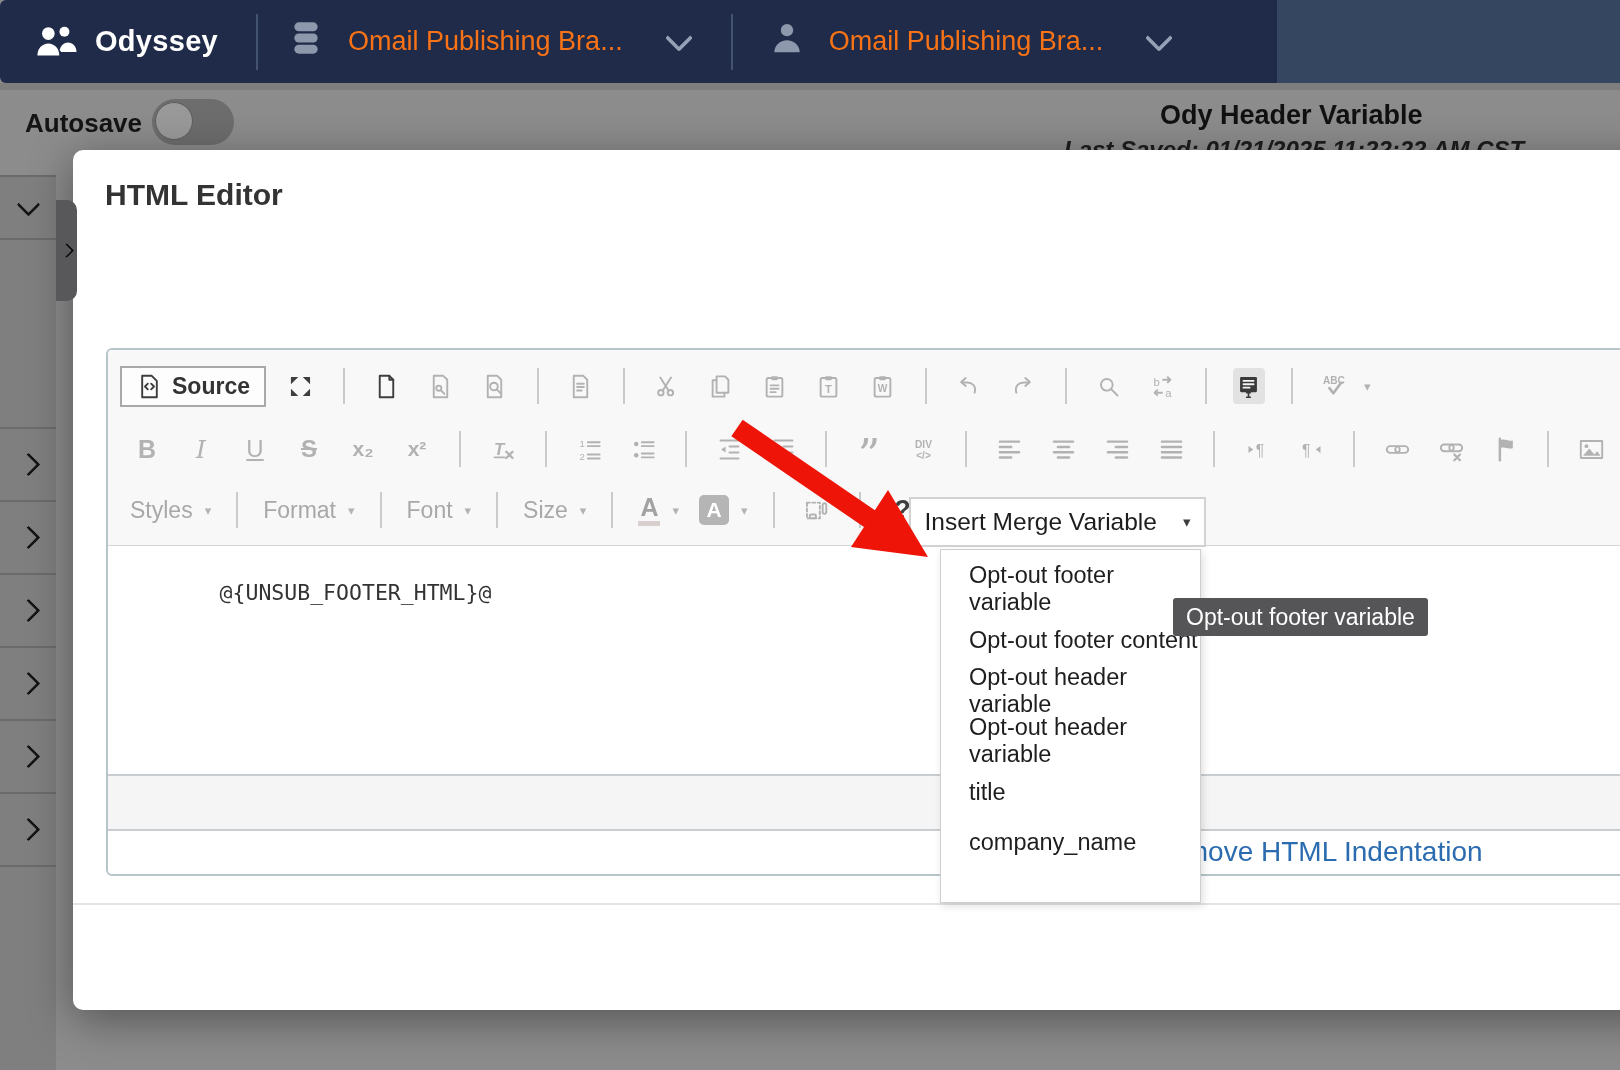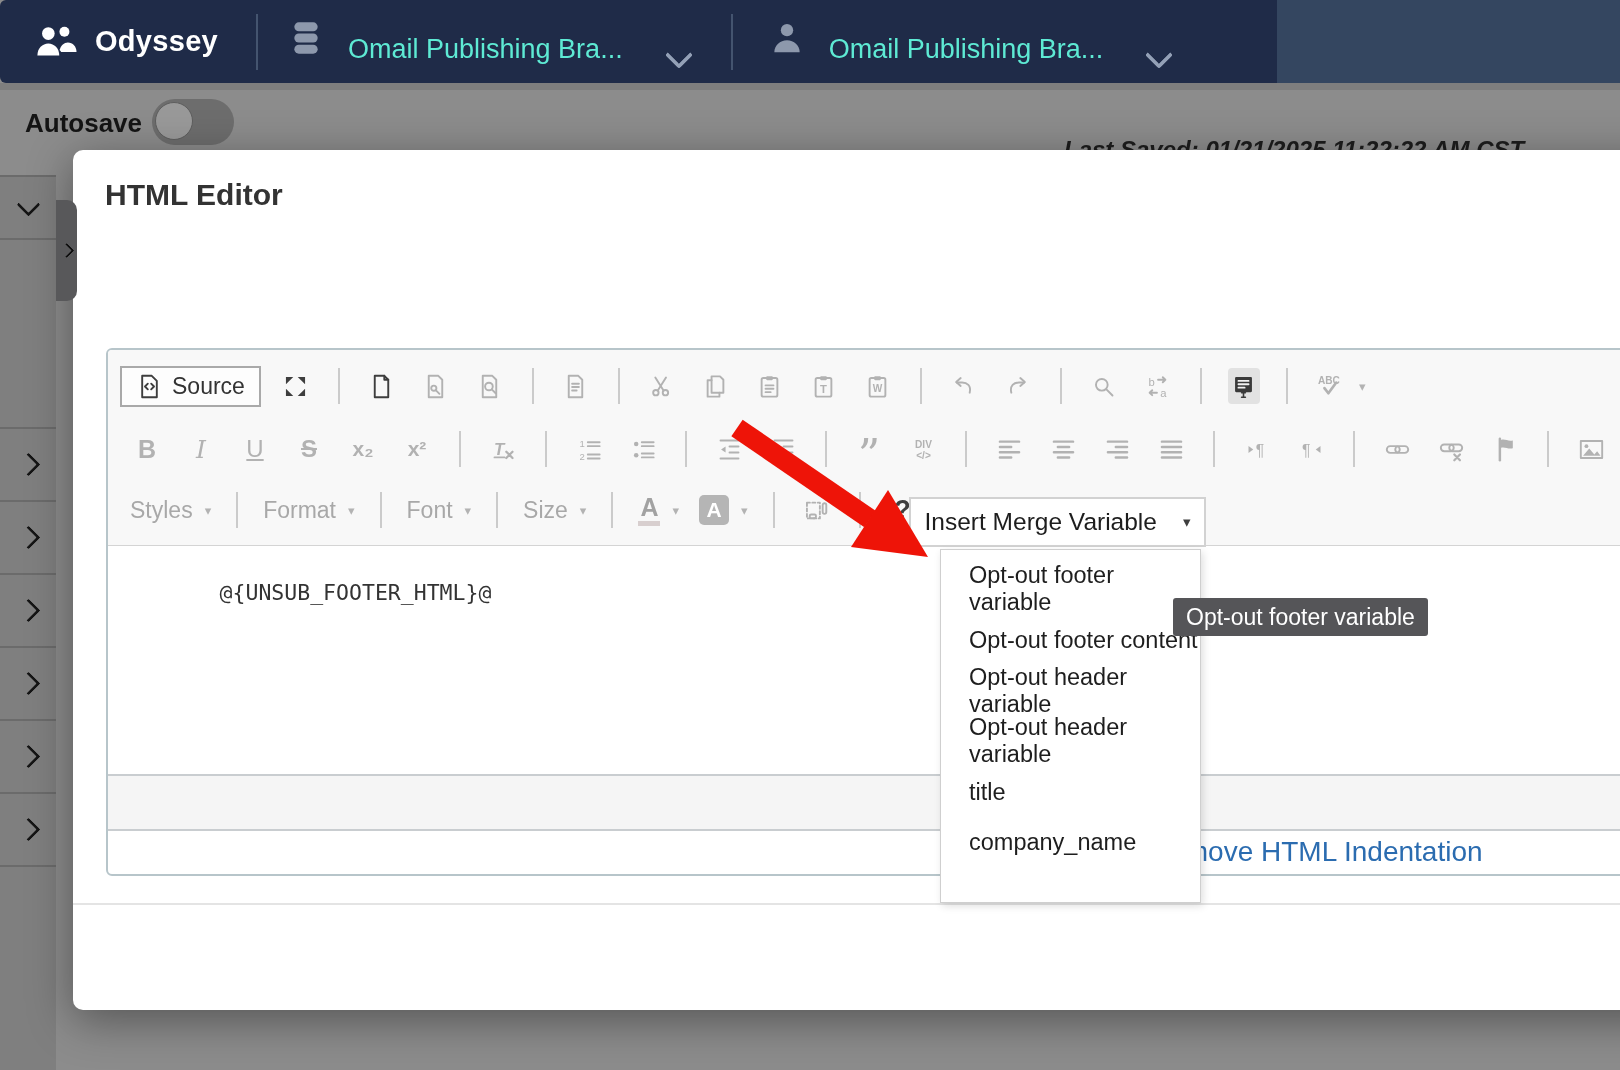--- a/index.html
+++ b/index.html
@@ -6,21 +6,21 @@
   body{font-family:"Liberation Sans",sans-serif;}
   .stage{position:relative;width:1620px;height:1070px;background:#8c8c8c;overflow:hidden;}
 
   
   .navbar{position:absolute;top:0;left:0;width:100%;height:83px;background:#1f2b48;z-index:5;border-radius:6px;}
   .nav-right-tint{position:absolute;left:1277px;right:0;top:0;height:83px;background:#344660;}
   .nav-inner{position:relative;z-index:2;display:flex;align-items:center;height:100%;}
   .logo-wrap{margin-left:33px;display:flex;align-items:center;}
   .brand{font-size:29px;font-weight:bold;color:#fff;margin-left:16px;letter-spacing:.3px;}
   .nav-divider{width:2px;height:56px;background:#44546f;margin-left:38px;}
-  .nav-menu{display:flex;align-items:flex-end;color:#5eead4;font-size:27px;cursor:pointer;}
+  .nav-menu{display:flex;align-items:center;color:#f97316;font-size:27px;cursor:pointer;}
   .nav-menu .mlabel{margin-left:22px;}
   .nchev{width:16px;height:16px;border-right:4px solid #93a0b6;border-bottom:4px solid #93a0b6;border-radius:3px;transform:rotate(45deg);margin-left:46px;margin-top:-8px;}
 
   .underbar{position:absolute;top:83px;left:0;width:100%;height:7px;background:#7e7e7e;}
 
   
   .autosave{position:absolute;top:108px;left:25px;font-size:26px;font-weight:bold;color:#141414;}
   .toggle{position:absolute;top:99px;left:152px;width:82px;height:46px;border-radius:23px;background:#6d6d6d;cursor:pointer;}
   .toggle::after{content:"";position:absolute;left:3px;top:3px;width:38px;height:38px;border-radius:50%;background:#999;border:1px solid #5e5e5e;box-sizing:border-box;}
   .ody-title{position:absolute;top:100px;left:1160px;font-size:27px;font-weight:bold;color:#111;}
@@ -123,20 +123,21 @@
         </span>
         <span class="mlabel">Omail Publishing Bra...</span>
         <span class="nchev"></span>
       </div>
     </div>
   </header>
   <div class="underbar"></div>
 
   <span class="autosave">Autosave</span>
   <div class="toggle"></div>
+  <span class="ody-title">Ody Header Variable</span>
   <span class="last-saved">Last Saved: 01/21/2025 11:22:22 AM CST</span>
 
   <aside class="sidebar" id="sidebar">
       <div class="side-row" style="top: 0px; height: 63px;">
         <span class="sc down"></span>
       </div>
       <div class="side-row" style="top: 63px; height: 189px;"></div>
       <div class="side-row" style="top: 252px; height: 73px;">
         <span class="sc right"></span>
       </div>
@@ -159,21 +160,21 @@
   <div class="side-tab">
     <span class="sc right"></span>
   </div>
 
   <section class="modal">
     <h1>HTML Editor</h1>
 
     <div class="editor">
       <div class="toolbar">
         <div class="tb tb1" id="tb-row1">
-            <button class="src-btn" style="font-family: inherit;">
+            <button class="src-btn" style="font-family: inherit; font-weight: bold;">
               <span class="dk" style="display:flex;">
                 <svg viewBox="0 0 24 24" width="27" height="27" fill="none" stroke="currentColor" stroke-width="1.7" stroke-linecap="round" stroke-linejoin="round">
                   <path d="M5.5 2.5h8.5l4.5 4.5v14.5H5.5z"></path>
                   <path d="M10.5 9.5 8 12l2.5 2.5"></path>
                   <path d="M13.5 9.5 16 12l-2.5 2.5"></path>
                 </svg>
               </span>
               <span>Source</span>
             </button>
             <span class="ti dk">

